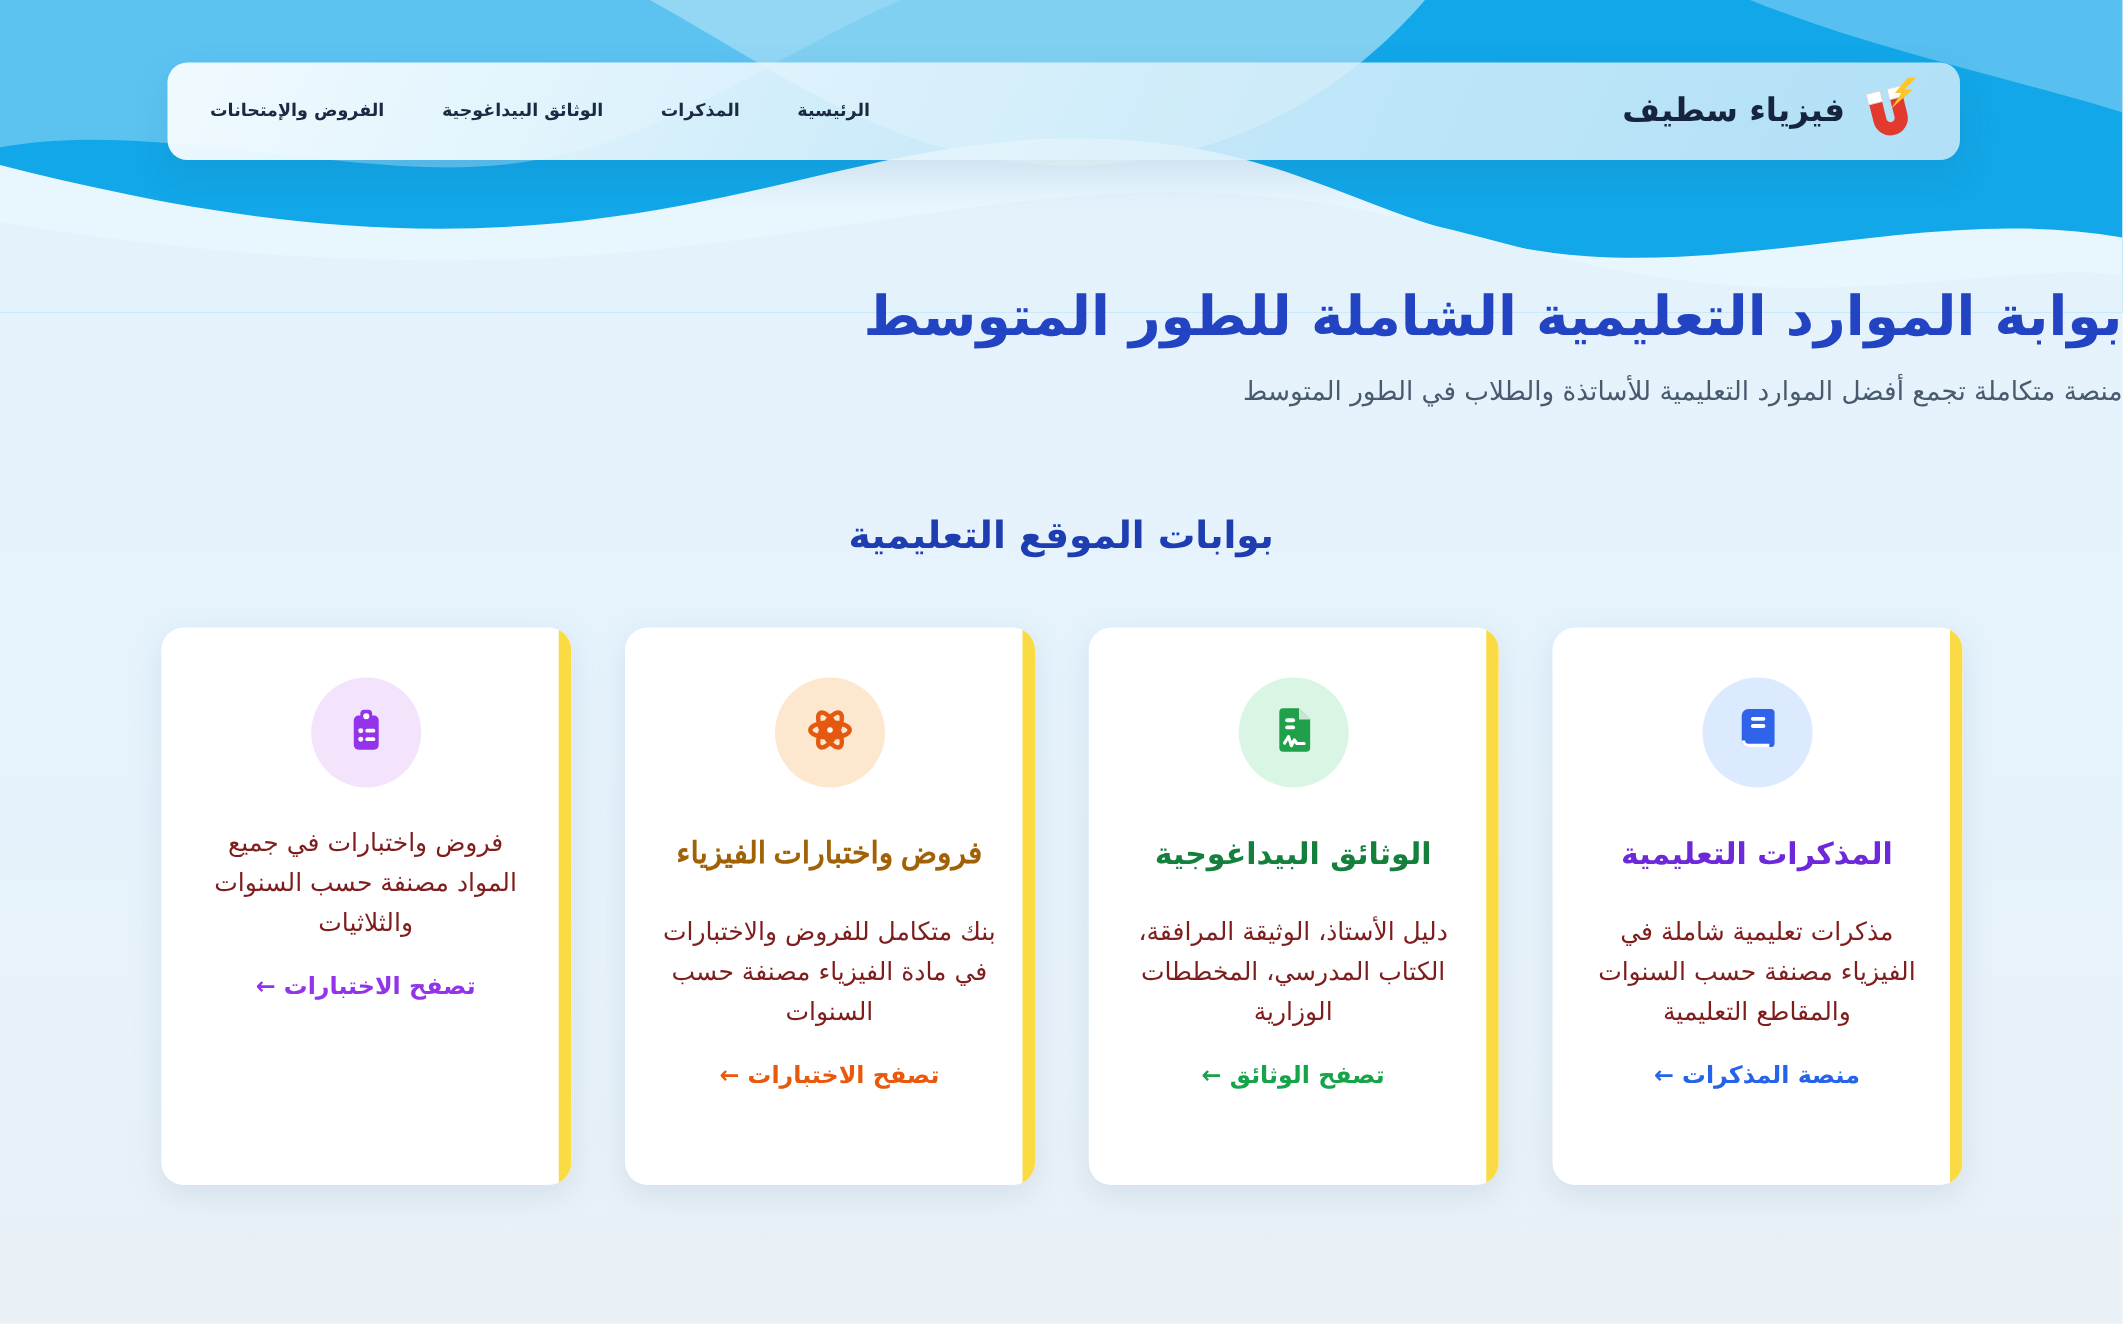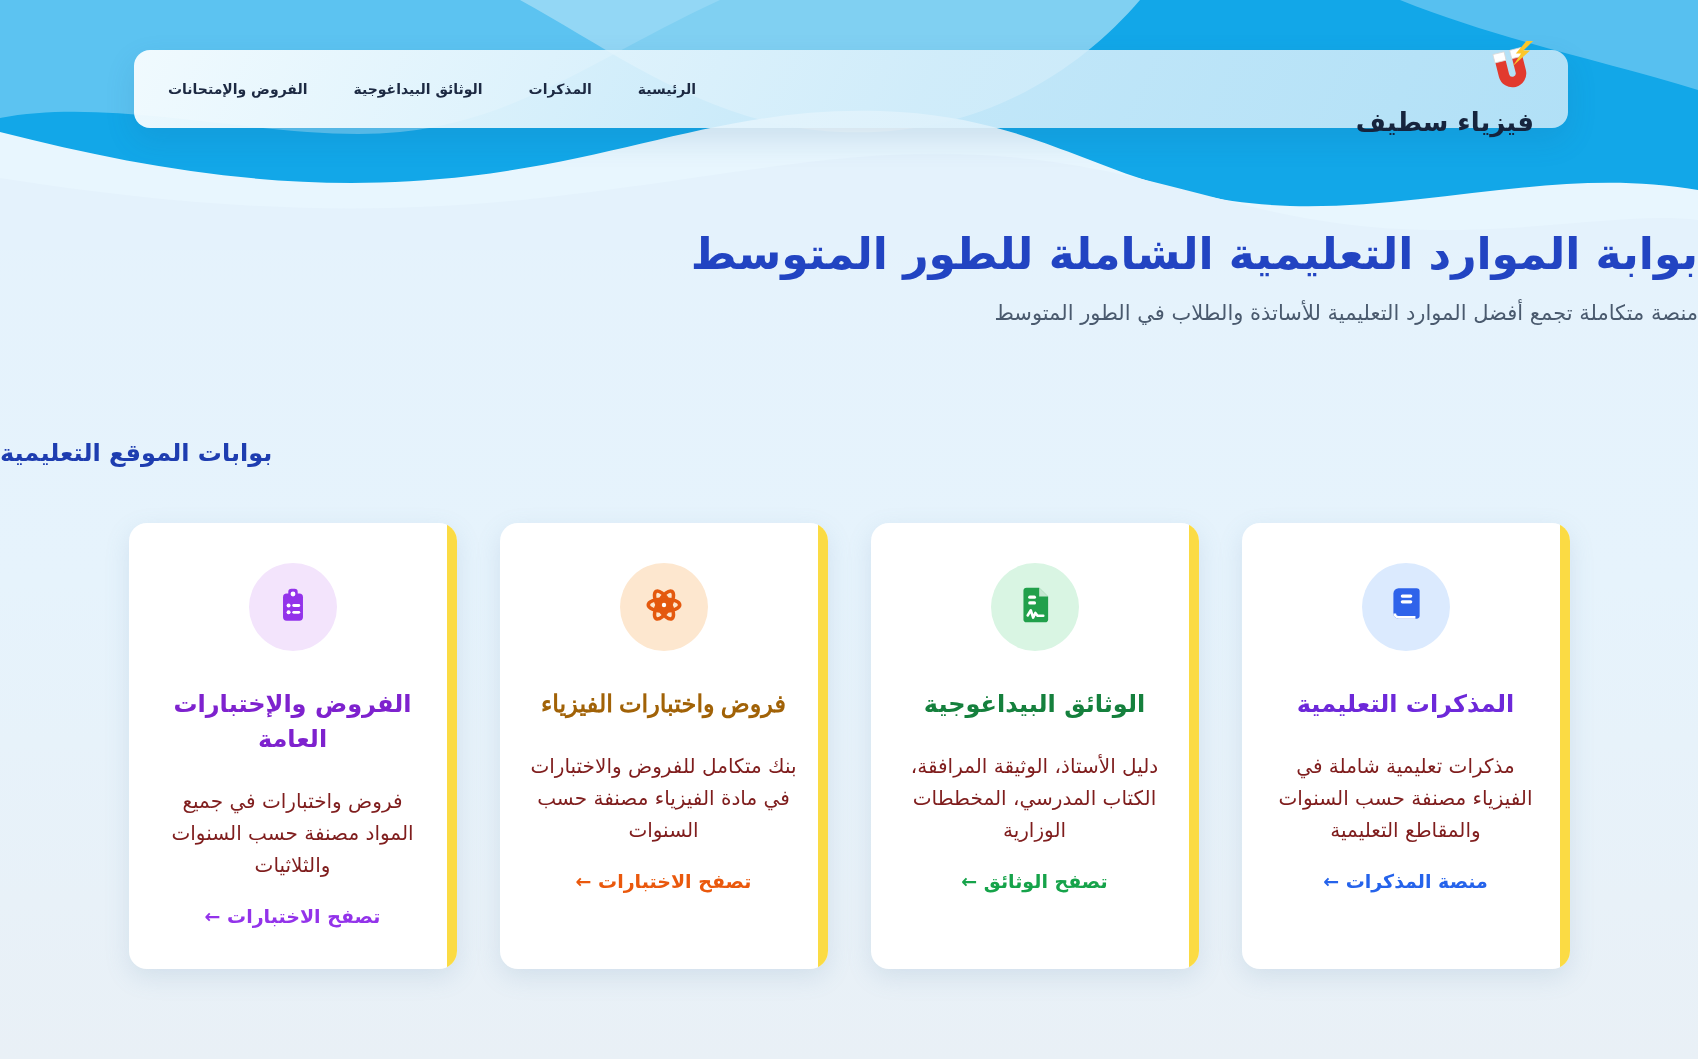--- a/index.html
+++ b/index.html
@@ -15,34 +15,34 @@
 
   
   .navbar {
     position:absolute; top:50px; right:130px; left:134px; height:78px;
     border-radius:16px; z-index:5;
     background:linear-gradient(115deg, rgba(248,253,255,0.95) 0%, rgba(219,240,251,0.88) 55%, rgba(205,234,249,0.85) 100%);
     box-shadow:0 12px 30px rgba(30,90,140,0.14);
     display:flex; align-items:center; justify-content:space-between;
     padding:0 34px;
   }
-  .brand { display:flex; gap:12px; cursor:pointer;flex-direction:column; }
+  .brand { display:flex; align-items:center; gap:12px; cursor:pointer; }
   .brand-text { font-size:26px; font-weight:700; color:#16243d; }
   .magnet { width:46px; height:54px; display:inline-block; }
   .nav-links { display:flex; align-items:center; gap:46px; }
   .nav-link { font-size:14px; font-weight:600; color:#1c2942; text-decoration:none; cursor:pointer; }
 
   
   .hero { position:relative; z-index:2; padding-top:226px; }
   .hero h1 { font-size:44px; font-weight:800; color:#2244c2; line-height:1.25; }
   .hero p { margin-top:20px; font-size:21px; color:#4a5a6e;margin-left:23px; }
 
   
   .portals { position:relative; z-index:2; }
-  .section-title { margin-top:114px; text-align:left; font-size:24px; font-weight:800; color:#1e3db0; }
+  .section-title { margin-top:86px; text-align:center; font-size:30px; font-weight:800; color:#1e3db0; }
   .cards {
     width:1441px; margin:56px auto 0; display:flex; gap:43px;
   }
   .card {
     position:relative; flex:1; height:446px; background:#ffffff;
     border-radius:18px; box-shadow:0 8px 24px rgba(100,140,180,0.17);
     padding:40px 26px 0; text-align:center; overflow:hidden;
   }
   .card .stripe {
     position:absolute; top:0; bottom:0; right:0; width:10px;
@@ -130,15 +130,15 @@
       <div class="card"><div class="icon-circle" style="background: rgb(243, 228, 252);">
           <span><svg viewBox="0 0 40 40">
       <rect x="15.5" y="4.5" width="9" height="9" rx="3" fill="#9333ea"></rect>
       <rect x="10.5" y="9" width="19" height="26" rx="3.5" fill="#9333ea"></rect>
       <circle cx="20" cy="9.5" r="2.3" fill="#fff"></circle>
       <circle cx="15.8" cy="20.5" r="1.9" fill="#fff"></circle>
       <rect x="19.3" y="19.1" width="7.6" height="2.8" rx="1.4" fill="#fff"></rect>
       <circle cx="15.8" cy="27" r="1.9" fill="#fff"></circle>
       <rect x="19.3" y="25.6" width="7.6" height="2.8" rx="1.4" fill="#fff"></rect>
     </svg></span>
-        </div><h3 class="card-title" style="color: rgb(126, 34, 206);">الفروض والإختبارات العامة</h3><p class="card-desc">فروض واختبارات في جميع المواد مصنفة حسب السنوات والثلاثيات</p><a class="card-link" style="color: rgb(147, 51, 234);">تصفح الاختبارات ←</a><span class="stripe" style="background: rgb(251, 219, 68);"></span></div>
+        </div><p class="card-desc">فروض واختبارات في جميع المواد مصنفة حسب السنوات والثلاثيات</p><a class="card-link" style="color: rgb(147, 51, 234);">تصفح الاختبارات ←</a><span class="stripe" style="background: rgb(251, 219, 68);"></span></div>
     </div>
 </section>
 
 </body></html>

